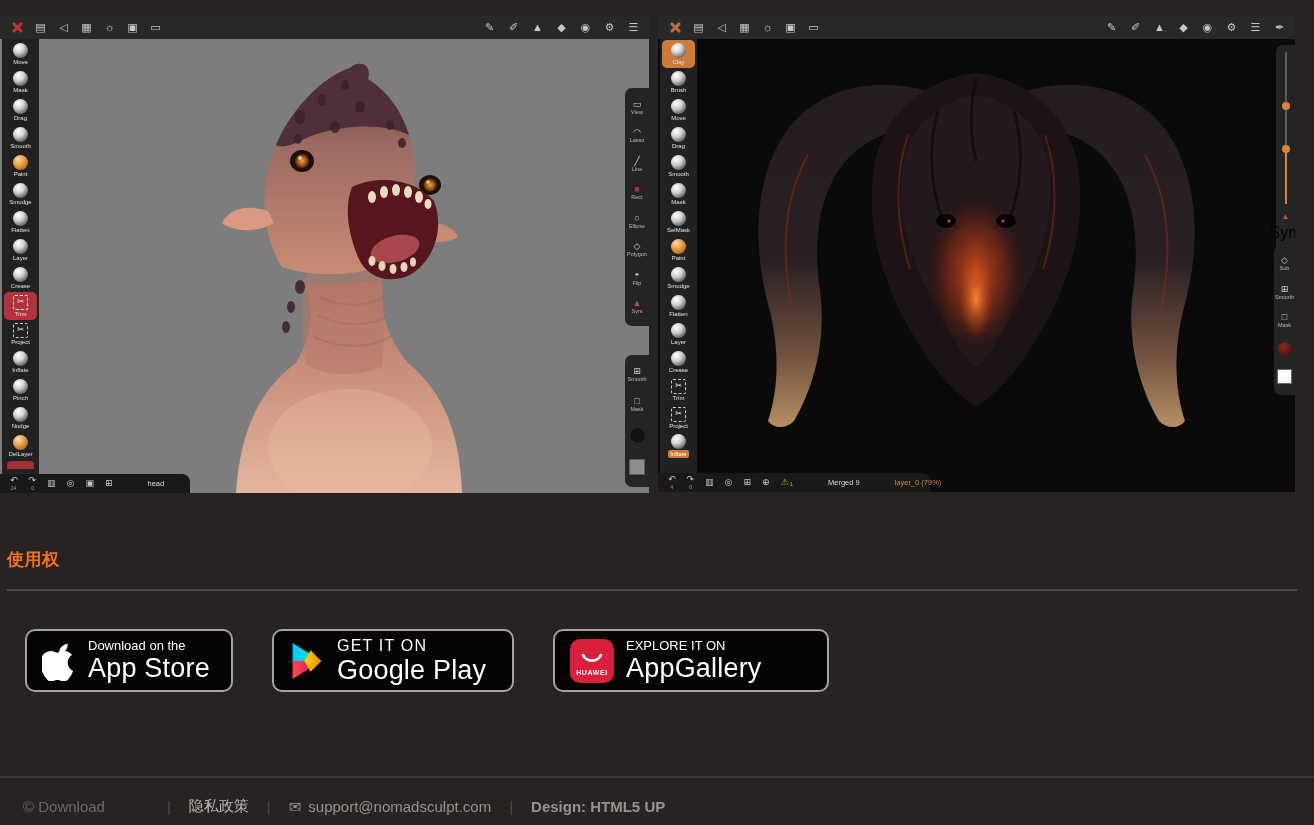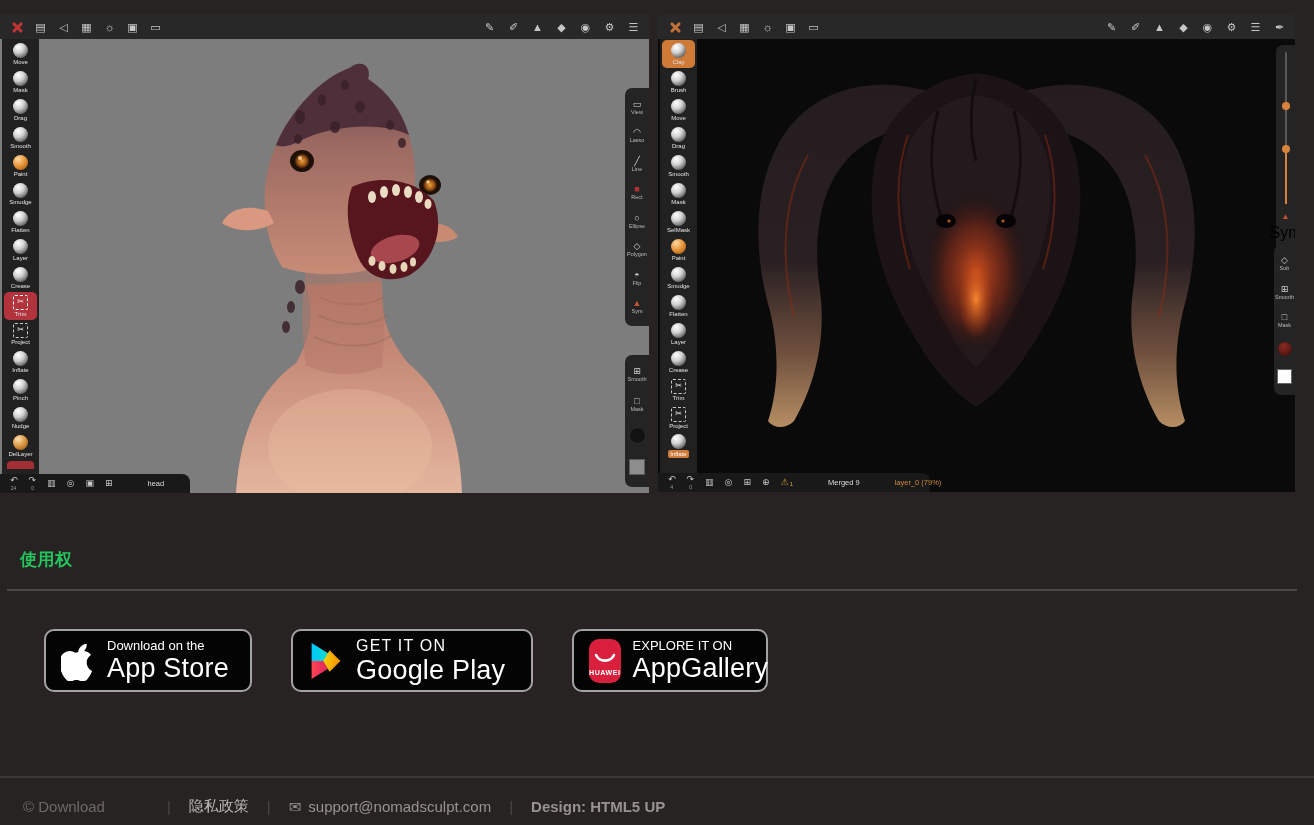--- a/index.html
+++ b/index.html
@@ -72,29 +72,29 @@
   .bb-ic{color:#c9c9c9;font-size:9px;line-height:1;}
   .undo-wrap{display:flex;flex-direction:column;align-items:center;gap:0;}
   .undo-wrap .cnt{font-size:6px;color:#9a9a9a;line-height:1;transform:scale(.85);}
   .bb-text{font-size:7.5px;color:#dcdcdc;white-space:nowrap;margin-left:24px;}
   .bb-text.orange{color:#cf8a3a;}
   .warn-wrap{display:flex;align-items:flex-end;gap:1px;color:#d9a13d;}
   .warn-wrap .g{font-size:9px;line-height:1;}
   .warn-wrap .cnt{font-size:6px;line-height:1;color:#d9a13d;}
 
   
-  .section-title{position:absolute;left:20px;top:548px;font-size:17px;font-weight:bold;color:#22c55e;letter-spacing:.5px;}
+  .section-title{position:absolute;left:7px;top:548px;font-size:17px;font-weight:bold;color:#f97316;letter-spacing:.5px;}
   .divider-1{position:absolute;left:7px;top:589px;width:1290px;height:2px;background:#4b4744;}
   .divider-2{position:absolute;left:0;top:776px;width:1314px;height:2px;background:#3b3736;}
 
   .badges{position:absolute;left:25px;top:629px;display:flex;gap:39px;align-items:center;}
   .badge{height:63px;background:#040404;border:2px solid #a3a3a3;border-radius:10px;display:flex;align-items:center;color:#fff;padding:0 15px;box-sizing:border-box;cursor:pointer;}
-  #badge-appstore{width:208px;margin-left:19px;}
+  #badge-appstore{width:208px;}
   #badge-gplay{width:242px;}
-  #badge-ag{width:196px;}
+  #badge-ag{width:276px;}
   .badge-text{display:flex;flex-direction:column;margin-left:12px;}
   .badge-small{font-size:13px;line-height:1.25;}
   .badge-small.gp{font-size:16px;letter-spacing:1.2px;}
   .badge-big{font-size:27px;line-height:1.05;font-weight:500;letter-spacing:.2px;}
   .hw-logo{width:44px;height:44px;border-radius:10px;background:#da1f3d;display:flex;flex-direction:column;align-items:center;justify-content:flex-end;padding-bottom:7px;box-sizing:border-box;}
   .hw-logo .hw-txt{font-size:7px;font-weight:bold;letter-spacing:.6px;color:#fff;line-height:1;margin-top:2px;}
 
   .footer{position:absolute;left:23px;top:797px;display:flex;align-items:center;font-size:15px;color:#6e6968;}
   .footer .sep{color:#4c4846;margin:0 18px;}
   .footer .sep.first{margin-left:62px;}

